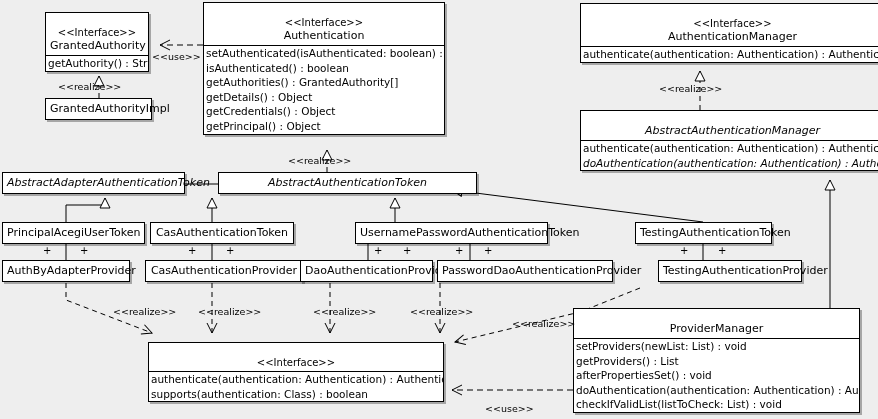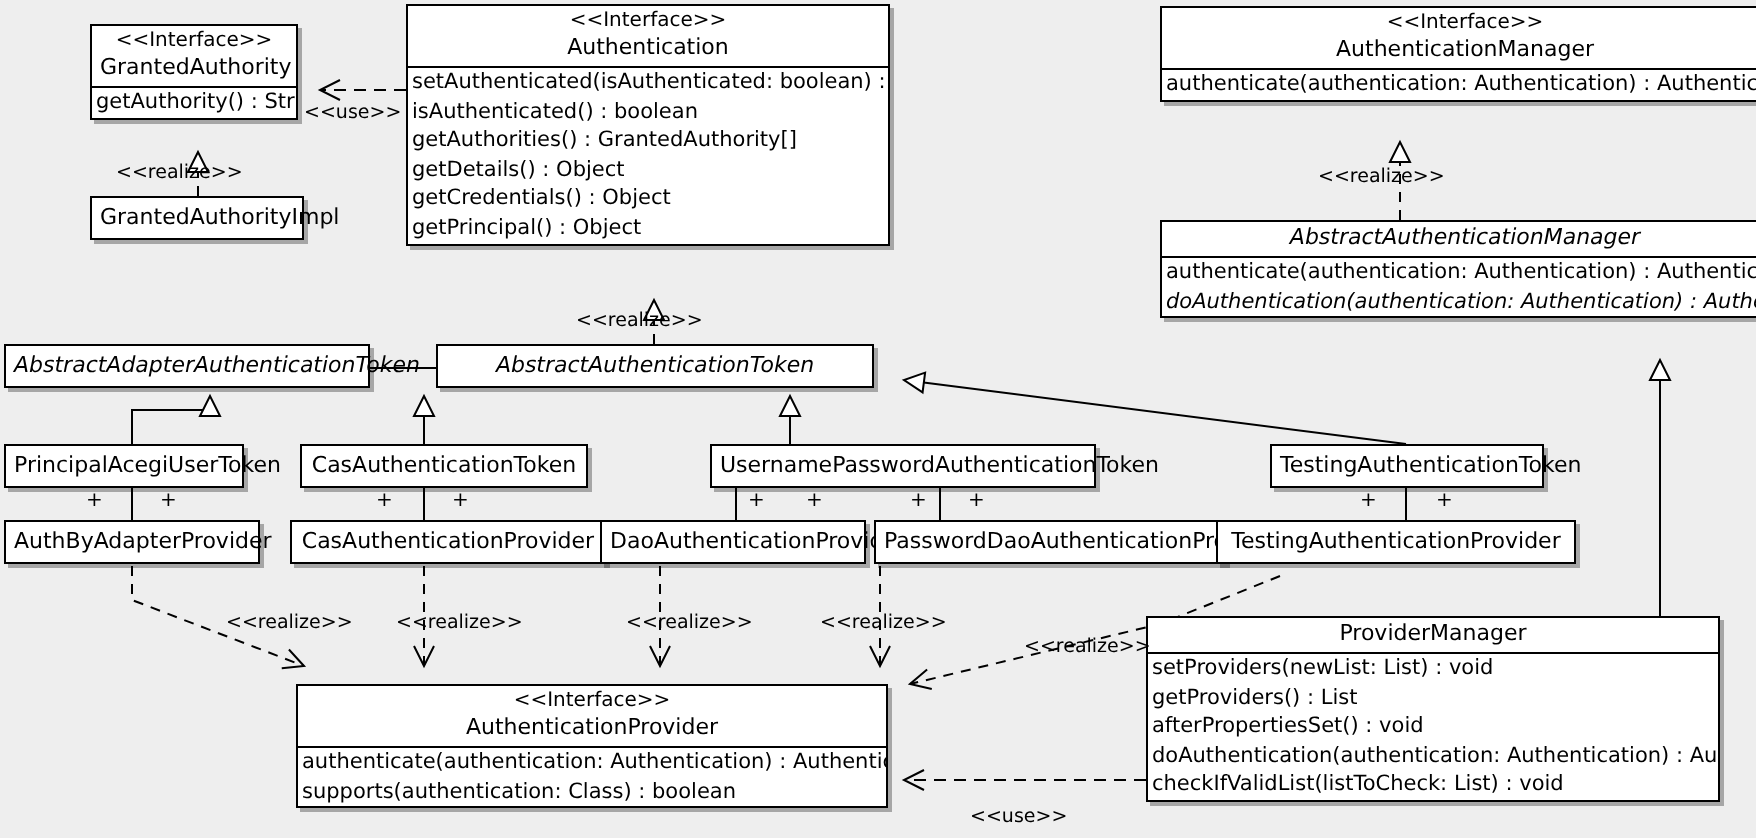--- a/index.html
+++ b/index.html
@@ -18,20 +18,21 @@
     background:#ffffff;
     border:1px solid #000;
     box-shadow:2px 2px 0 rgba(0,0,0,0.30);
     box-sizing:border-box;
     z-index:5;
   }
   .hdr{
     padding:1px 4px 2px 4px;
     text-align:center;
     white-space:nowrap;
+    margin-top:12px;
   }
   .stereo{font-size:10px;line-height:13px;text-align:center;}
   .cname{font-size:11px;line-height:14px;text-align:center;}
   .cname.abs{font-style:italic;}
   .divider{border-top:1px solid #000;}
   .ops{padding:0;}
   .op{
     font-size:10.5px;
     line-height:14.6px;
     white-space:nowrap;
@@ -150,25 +151,25 @@
     <div class="ops divider">
       <div class="op">authenticate(authentication: Authentication) : Authentication</div>
       <div class="op abs">doAuthentication(authentication: Authentication) : Authentication</div>
     </div>
   </div>
 
   <div class="cls simple" style="left:2px;top:172px;width:183px;">
     <div class="cname abs">AbstractAdapterAuthenticationToken</div>
   </div>
 
-  <div class="cls simple" style="left:218px;top:172px;width:219px;">
+  <div class="cls simple" style="left:218px;top:172px;width:259px;">
     <div class="cname abs">AbstractAuthenticationToken</div>
   </div>
 
-  <div class="cls simple" style="left:2px;top:222px;width:120px;">
+  <div class="cls simple" style="left:2px;top:222px;width:143px;">
     <div class="cname">PrincipalAcegiUserToken</div>
   </div>
   <div class="cls simple" style="left:150px;top:222px;width:144px;">
     <div class="cname">CasAuthenticationToken</div>
   </div>
   <div class="cls simple" style="left:355px;top:222px;width:193px;">
     <div class="cname">UsernamePasswordAuthenticationToken</div>
   </div>
   <div class="cls simple" style="left:635px;top:222px;width:137px;">
     <div class="cname">TestingAuthenticationToken</div>
@@ -179,28 +180,27 @@
   </div>
   <div class="cls simple" style="left:145px;top:260px;width:158px;">
     <div class="cname">CasAuthenticationProvider</div>
   </div>
   <div class="cls simple" style="left:300px;top:260px;width:133px;">
     <div class="cname">DaoAuthenticationProvider</div>
   </div>
   <div class="cls simple" style="left:437px;top:260px;width:176px;">
     <div class="cname">PasswordDaoAuthenticationProvider</div>
   </div>
-  <div class="cls simple" style="left:608px;top:260px;width:180px;">
+  <div class="cls simple" style="left:658px;top:260px;width:144px;">
     <div class="cname">TestingAuthenticationProvider</div>
   </div>
 
   <div class="cls" style="left:148px;top:342px;width:296px;">
     <div class="hdr">
       <div class="stereo">&lt;&lt;Interface&gt;&gt;</div>
-      <div class="cname">AuthenticationProvider</div>
     </div>
     <div class="ops divider">
       <div class="op">authenticate(authentication: Authentication) : Authentication</div>
       <div class="op">supports(authentication: Class) : boolean</div>
     </div>
   </div>
 
   <div class="cls" style="left:573px;top:308px;width:287px;">
     <div class="hdr">
       <div class="cname">ProviderManager</div>

